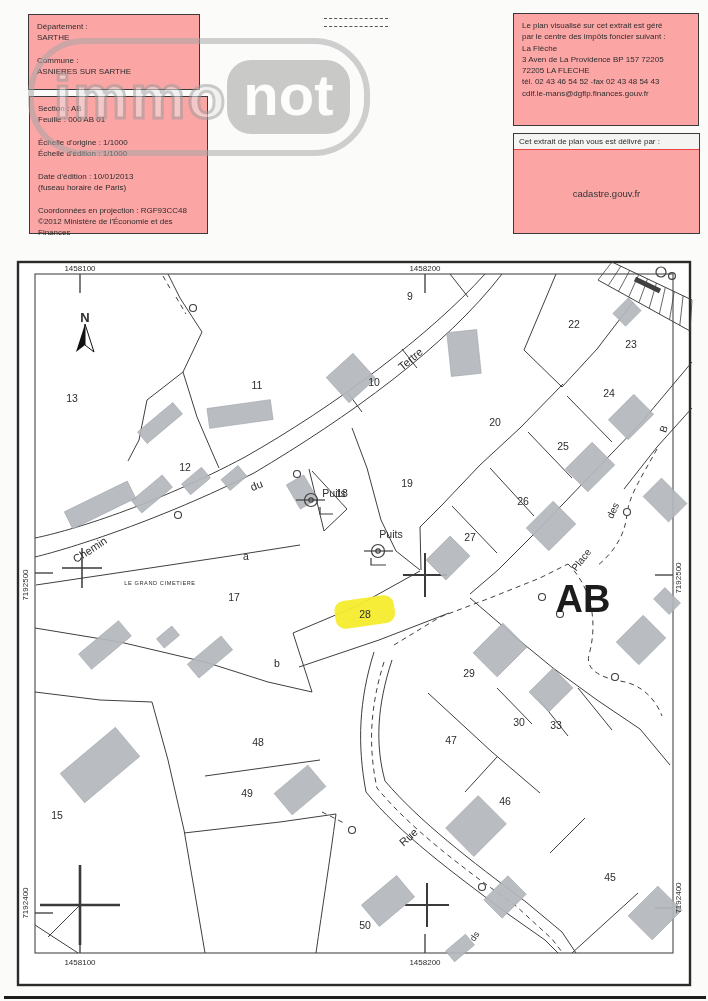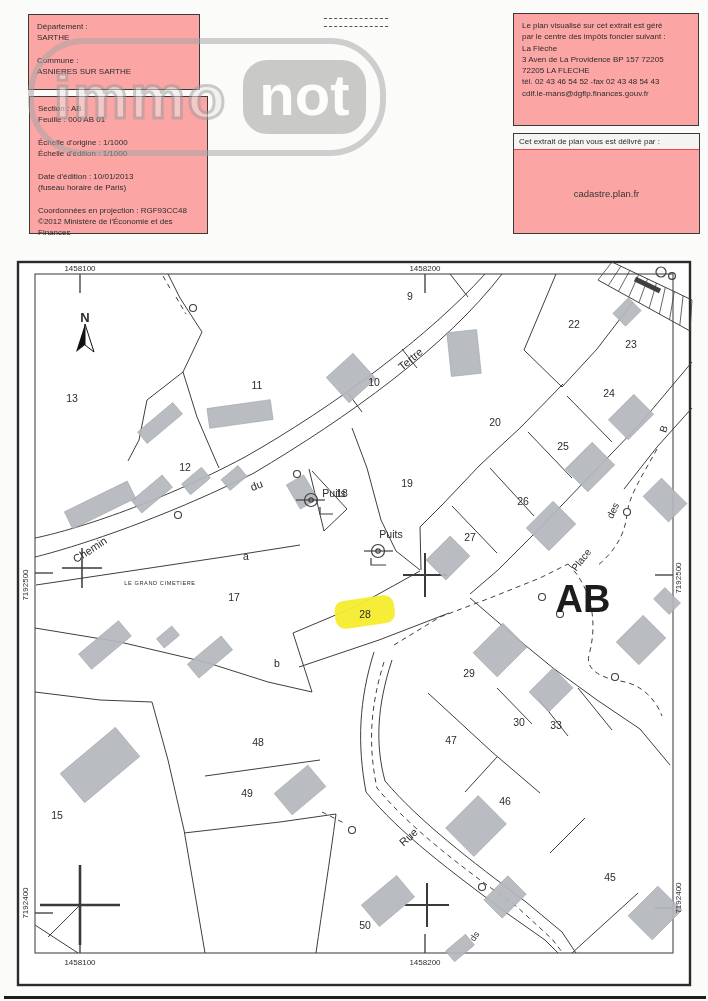--- a/index.html
+++ b/index.html
@@ -9,21 +9,21 @@
   .box .inner{padding:6px 8px;font-size:8px;line-height:11.3px;white-space:pre;}
   .line{min-height:11.3px;}
   #title-block{position:absolute;left:200px;top:12px;width:312px;text-align:center;}
   .title-line{font-size:10.8px;font-weight:bold;letter-spacing:.2px;color:#222;}
   .dash-sep{border-top:1.6px dashed #555;width:64px;margin:6px auto 7px auto;height:0;}
   #watermark{position:absolute;left:28px;top:38px;height:106px;display:flex;align-items:center;
              border:6px solid #a6a6a6;border-radius:56px;padding:0 14px 0 20px;opacity:.52;z-index:5;background:transparent;}
   #wm-immo{font-size:62px;font-weight:800;letter-spacing:2px;color:#e9e9e9;
            -webkit-text-stroke:3px #9c9c9c;line-height:1;}
   #wm-not{background:#9c9c9c;color:#fff;font-size:58px;font-weight:800;border-radius:24px;
-          padding:6px 16px 10px 16px;margin-left:16px;line-height:1;}
+          padding:6px 16px 10px 16px;margin-left:0;line-height:1;}
   #delivery-title{font-size:8px;border-bottom:1px solid #ef4444;background:#f4f4f3;padding:3px 5px;}
   #delivery-site{font-size:9.5px;text-align:center;margin-top:38px;color:#333;}
   #bottom-scan-bar{position:absolute;left:4px;right:2px;bottom:2px;height:3px;background:#1d1d1d;}
   svg text{font-family:"Liberation Sans",sans-serif;}
 </style>
 </head>
 <body>
 
 <div class="box" style="left:28px;top:14px;width:172px;height:76px;">
   <div class="inner" id="dept-lines"><div class="line">Département :</div><div class="line">SARTHE</div><div class="line"></div><div class="line">Commune :</div><div class="line">ASNIERES SUR SARTHE</div></div>
@@ -37,21 +37,21 @@
   <div class="dash-sep"></div>
   <div class="dash-sep"></div>
 </div>
 
 <div class="box" style="left:513px;top:13px;width:186px;height:113px;">
   <div class="inner" id="office-lines"><div class="line">Le plan visualisé sur cet extrait est géré</div><div class="line">par le centre des impôts foncier suivant :</div><div class="line">La Flèche</div><div class="line">3 Aven de La Providence BP 157 72205</div><div class="line">72205 LA FLECHE</div><div class="line">tél. 02 43 46 54 52 -fax 02 43 48 54 43</div><div class="line">cdif.le-mans@dgfip.finances.gouv.fr</div></div>
 </div>
 
 <div class="box" style="left:513px;top:133px;width:187px;height:101px;">
   <div id="delivery-title">Cet extrait de plan vous est délivré par :</div>
-  <div id="delivery-site">cadastre.plan.fr</div>
+  <div id="delivery-site">cadastre.gouv.fr</div>
 </div>
 
 <div id="watermark">
   <span id="wm-immo">immo</span>
   <span id="wm-not">not</span>
 </div>
 
 <svg id="map-svg" width="708" height="1001" viewBox="0 0 708 1001" style="position:absolute;left:0;top:0;">
 
   <g>

